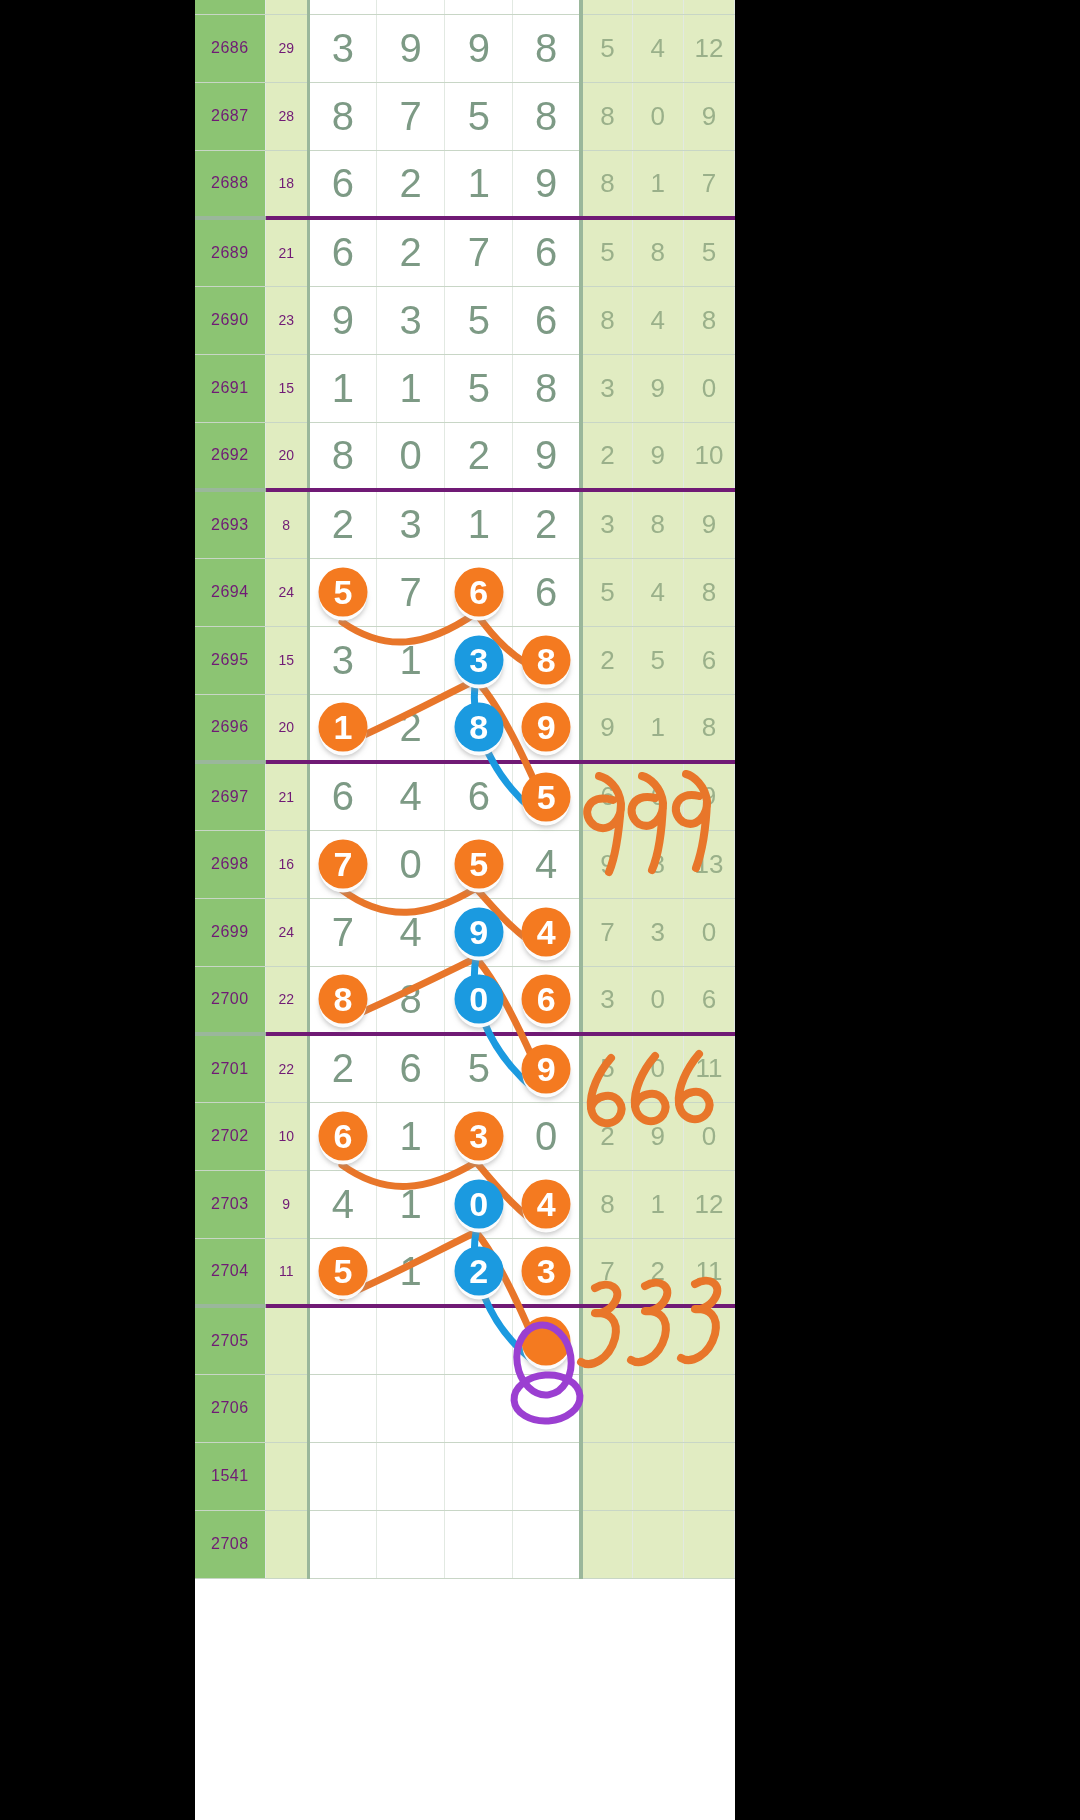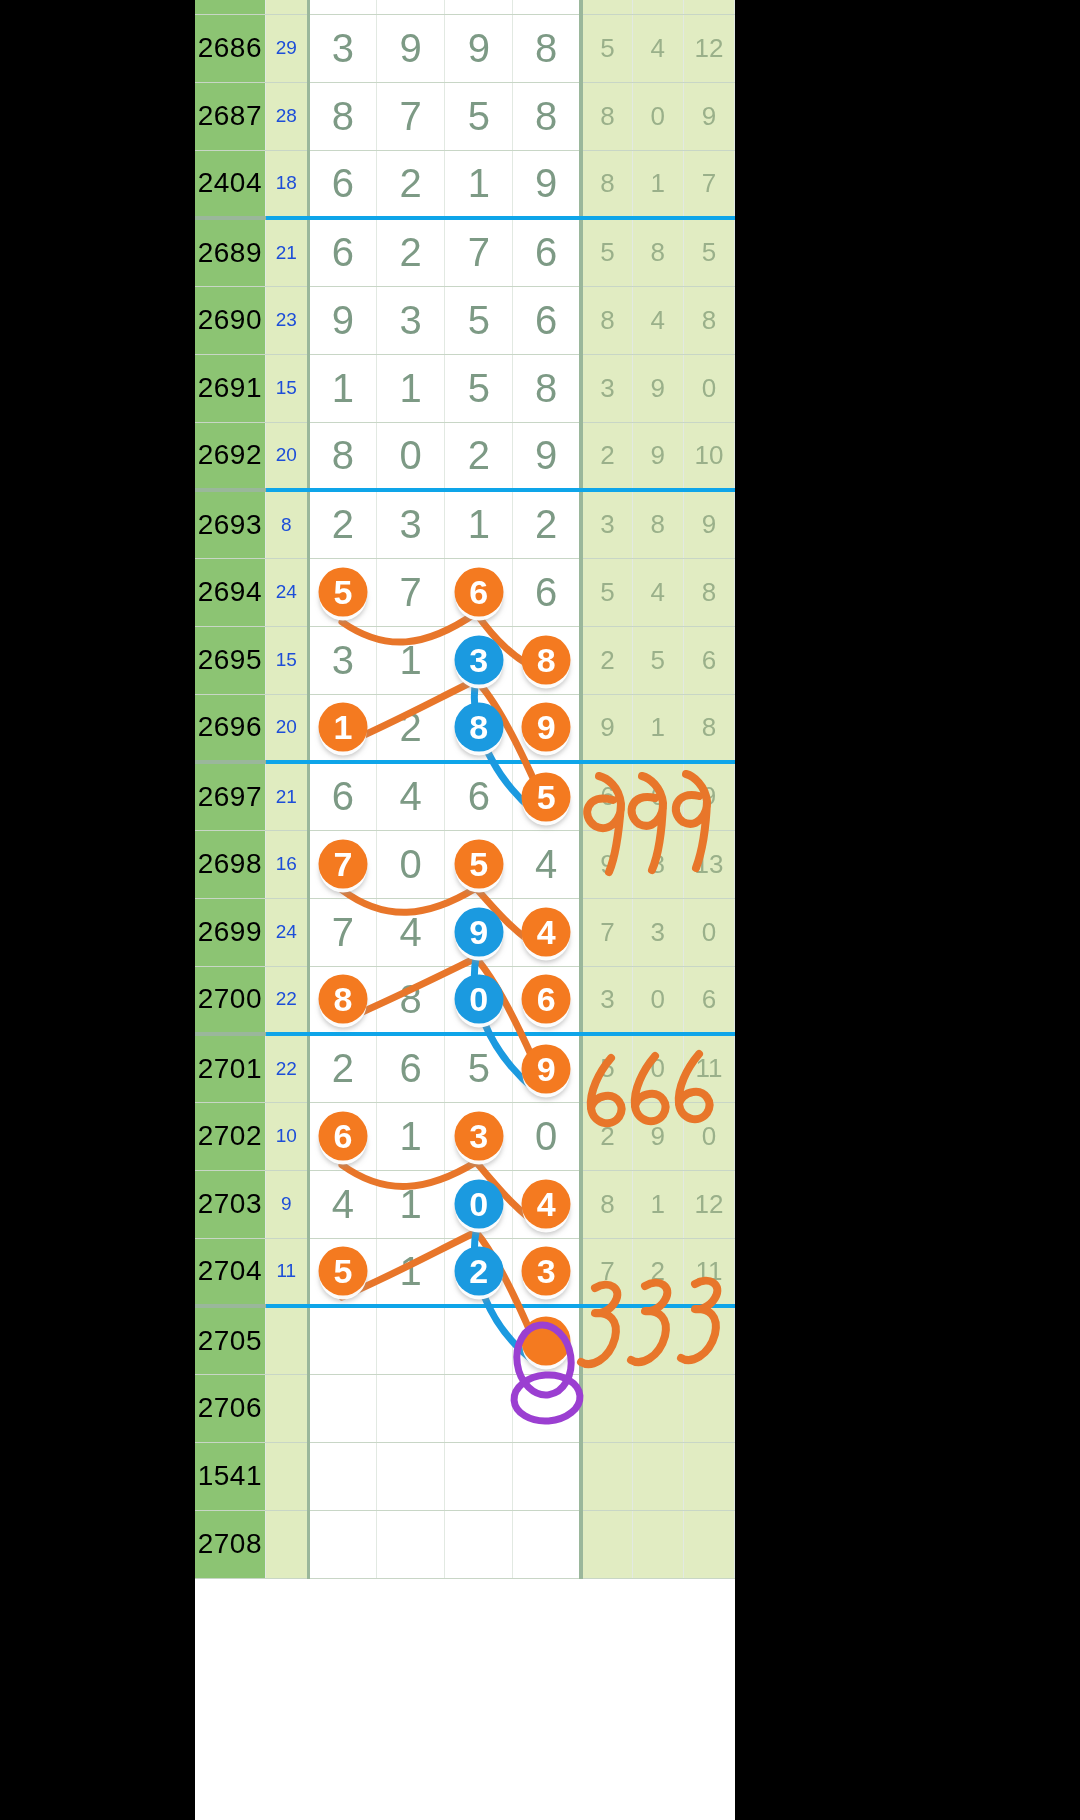--- a/index.html
+++ b/index.html
@@ -37,30 +37,30 @@
   }
   
   col.c-issue  { width:70px; }
   col.c-sum    { width:43px; }
   col.c-d      { width:68px; }
   col.c-s      { width:51px; }
 
   
   td.issue{
     background:#8cc473;
-    color:#000000;
-    font-size:28px;
+    color:#701a75;
+    font-size:16px;
     letter-spacing:.5px;
     border-right:none;
     border-bottom:1px solid #9ecb88;
   }
   td.sum{
     background:#e0ecc0;
-    color:#1d4ed8;
-    font-size:19px;
+    color:#701a75;
+    font-size:14px;
     border-right:1px solid #d2e2b4;
     border-bottom:1px solid #d2e2b4;
   }
   td.digit{
     background:#ffffff;
     color:#7d9a85;
     font-size:40px;
     font-weight:300;
     position:relative;
     border-bottom:1px solid #dde7e2;
@@ -69,21 +69,21 @@
   td.digit.firstd{ border-left:3px solid #9ab79b; }
   td.stat{
     background:#e1ecc2;
     color:#9ab08a;
     font-size:26px;
     border-right:1px solid #cddfae;
     border-bottom:1px solid #c6da a8;
     border-bottom:1px solid #cbdcab;
   }
   td.stat.firsts{ border-left:4px solid #9ab79b; }
-  tr.groupend td{ border-bottom:4px solid #0ea5e9; }
+  tr.groupend td{ border-bottom:4px solid #701a75; }
   tr.groupend td.issue{ border-bottom:4px solid #9ab79b; }
 
   
   .ball{
     position:absolute;
     left:50%; top:50%;
     transform:translate(-50%,-50%);
     width:49px; height:49px;
     border-radius:50%;
     display:flex; align-items:center; justify-content:center;
@@ -156,21 +156,21 @@
             <td class="sum">28</td>
             <td class="digit firstd"><span>8</span></td>
             <td class="digit"><span>7</span></td>
             <td class="digit"><span>5</span></td>
             <td class="digit"><span>8</span></td>
             <td class="stat firsts">8</td>
             <td class="stat">0</td>
             <td class="stat">9</td>
           </tr>
           <tr class="groupend" style="height: 68px;">
-            <td class="issue">2404</td>
+            <td class="issue">2688</td>
             <td class="sum">18</td>
             <td class="digit firstd"><span>6</span></td>
             <td class="digit"><span>2</span></td>
             <td class="digit"><span>1</span></td>
             <td class="digit"><span>9</span></td>
             <td class="stat firsts">8</td>
             <td class="stat">1</td>
             <td class="stat">7</td>
           </tr>
           <tr style="height: 68px;">

